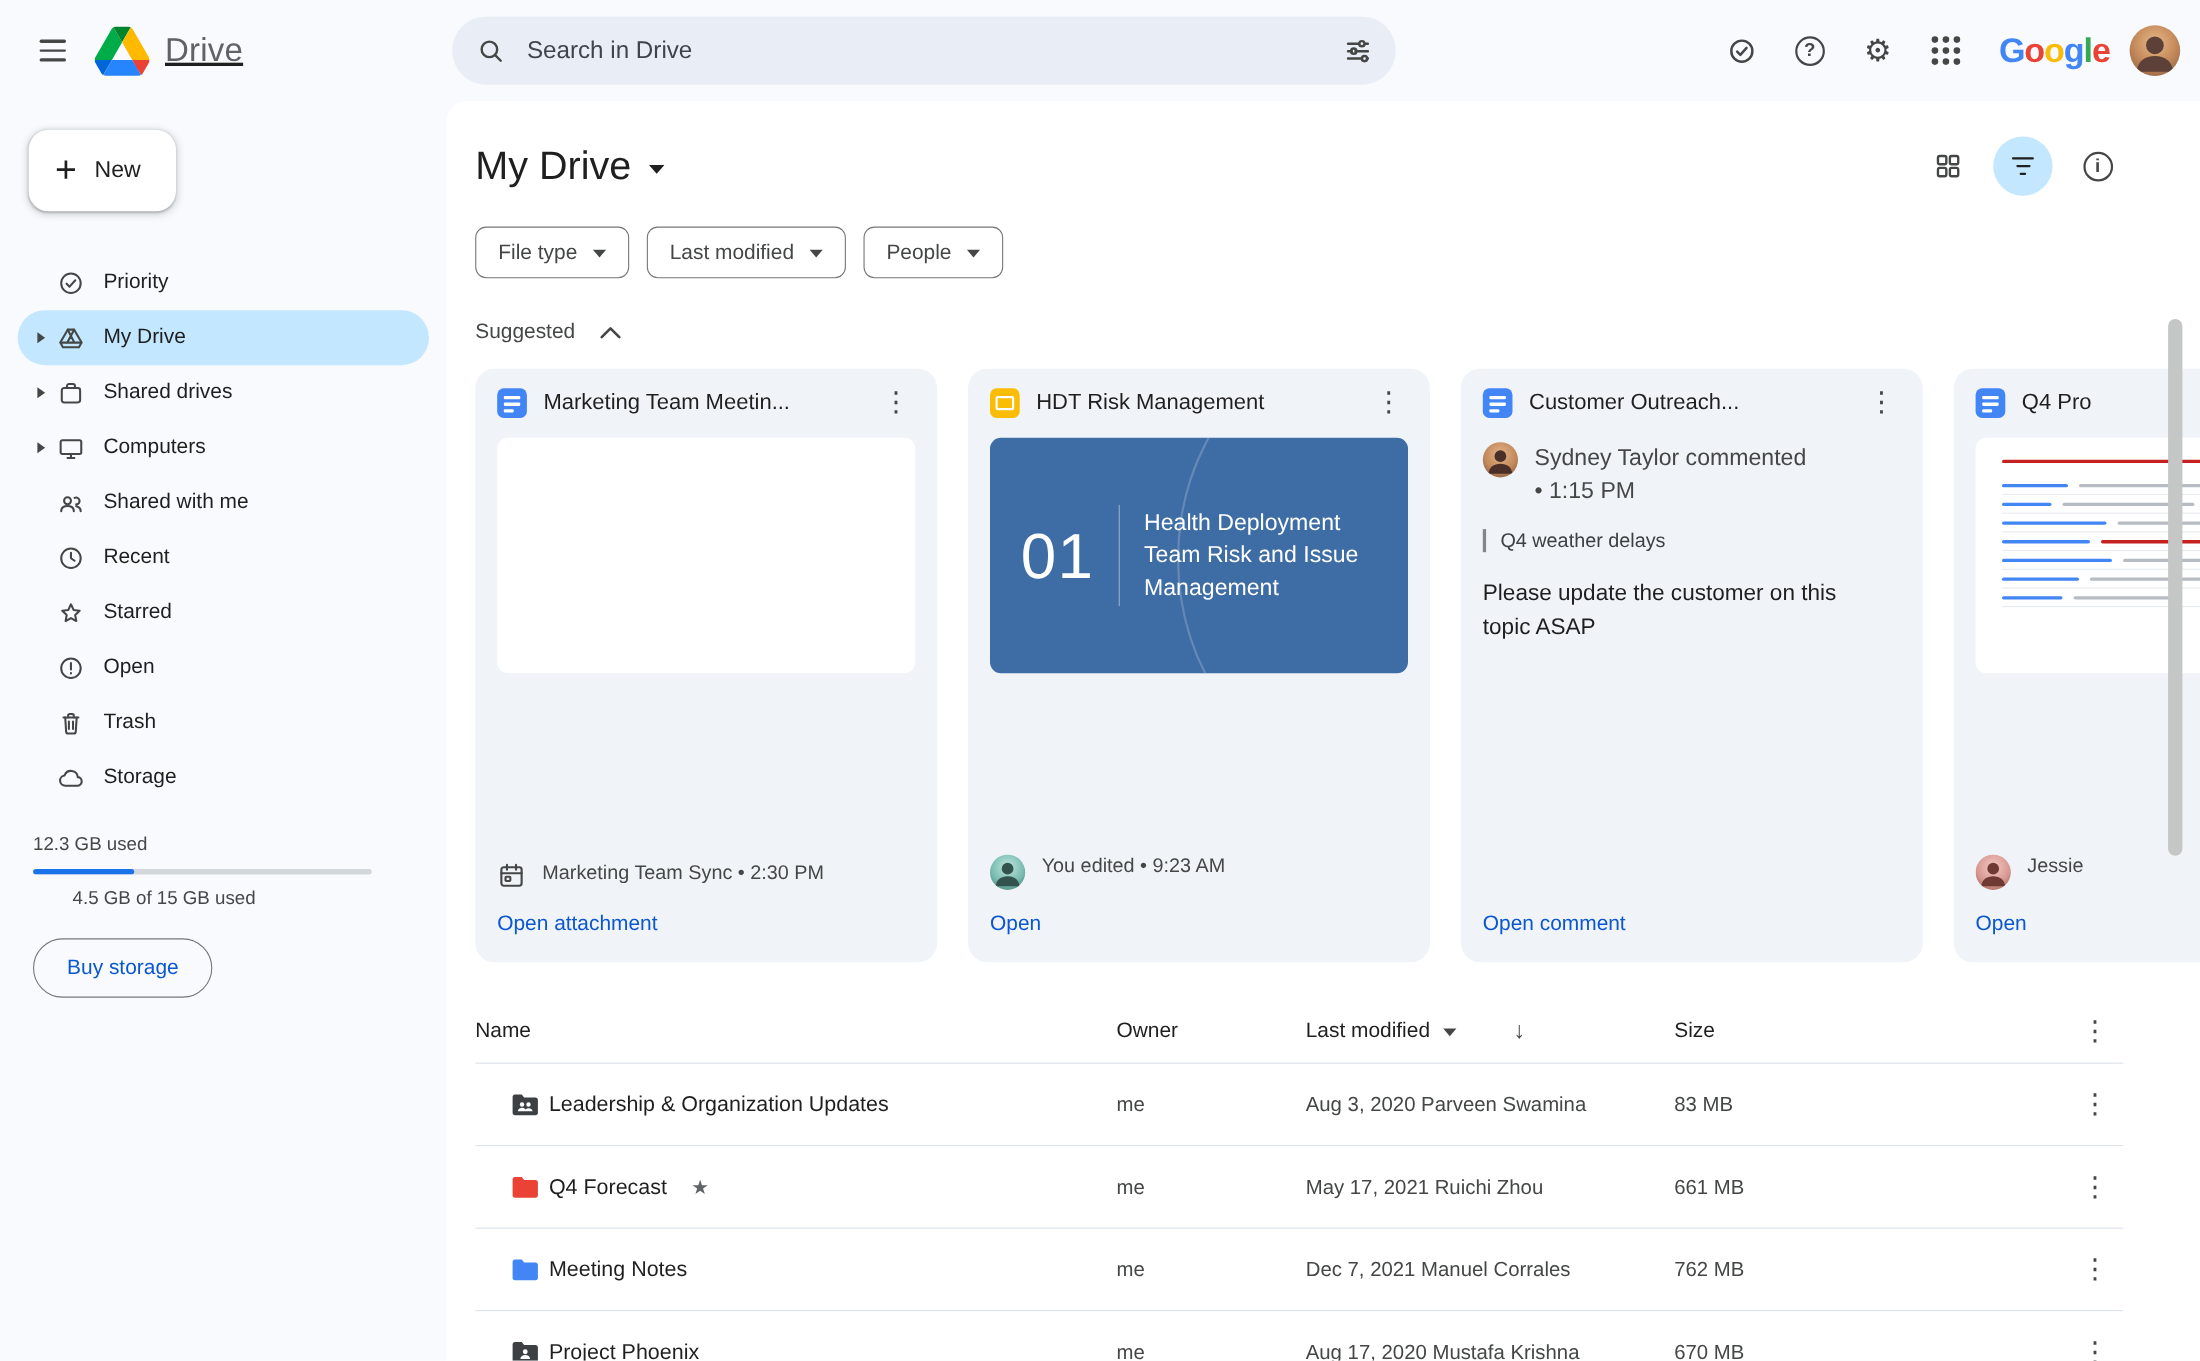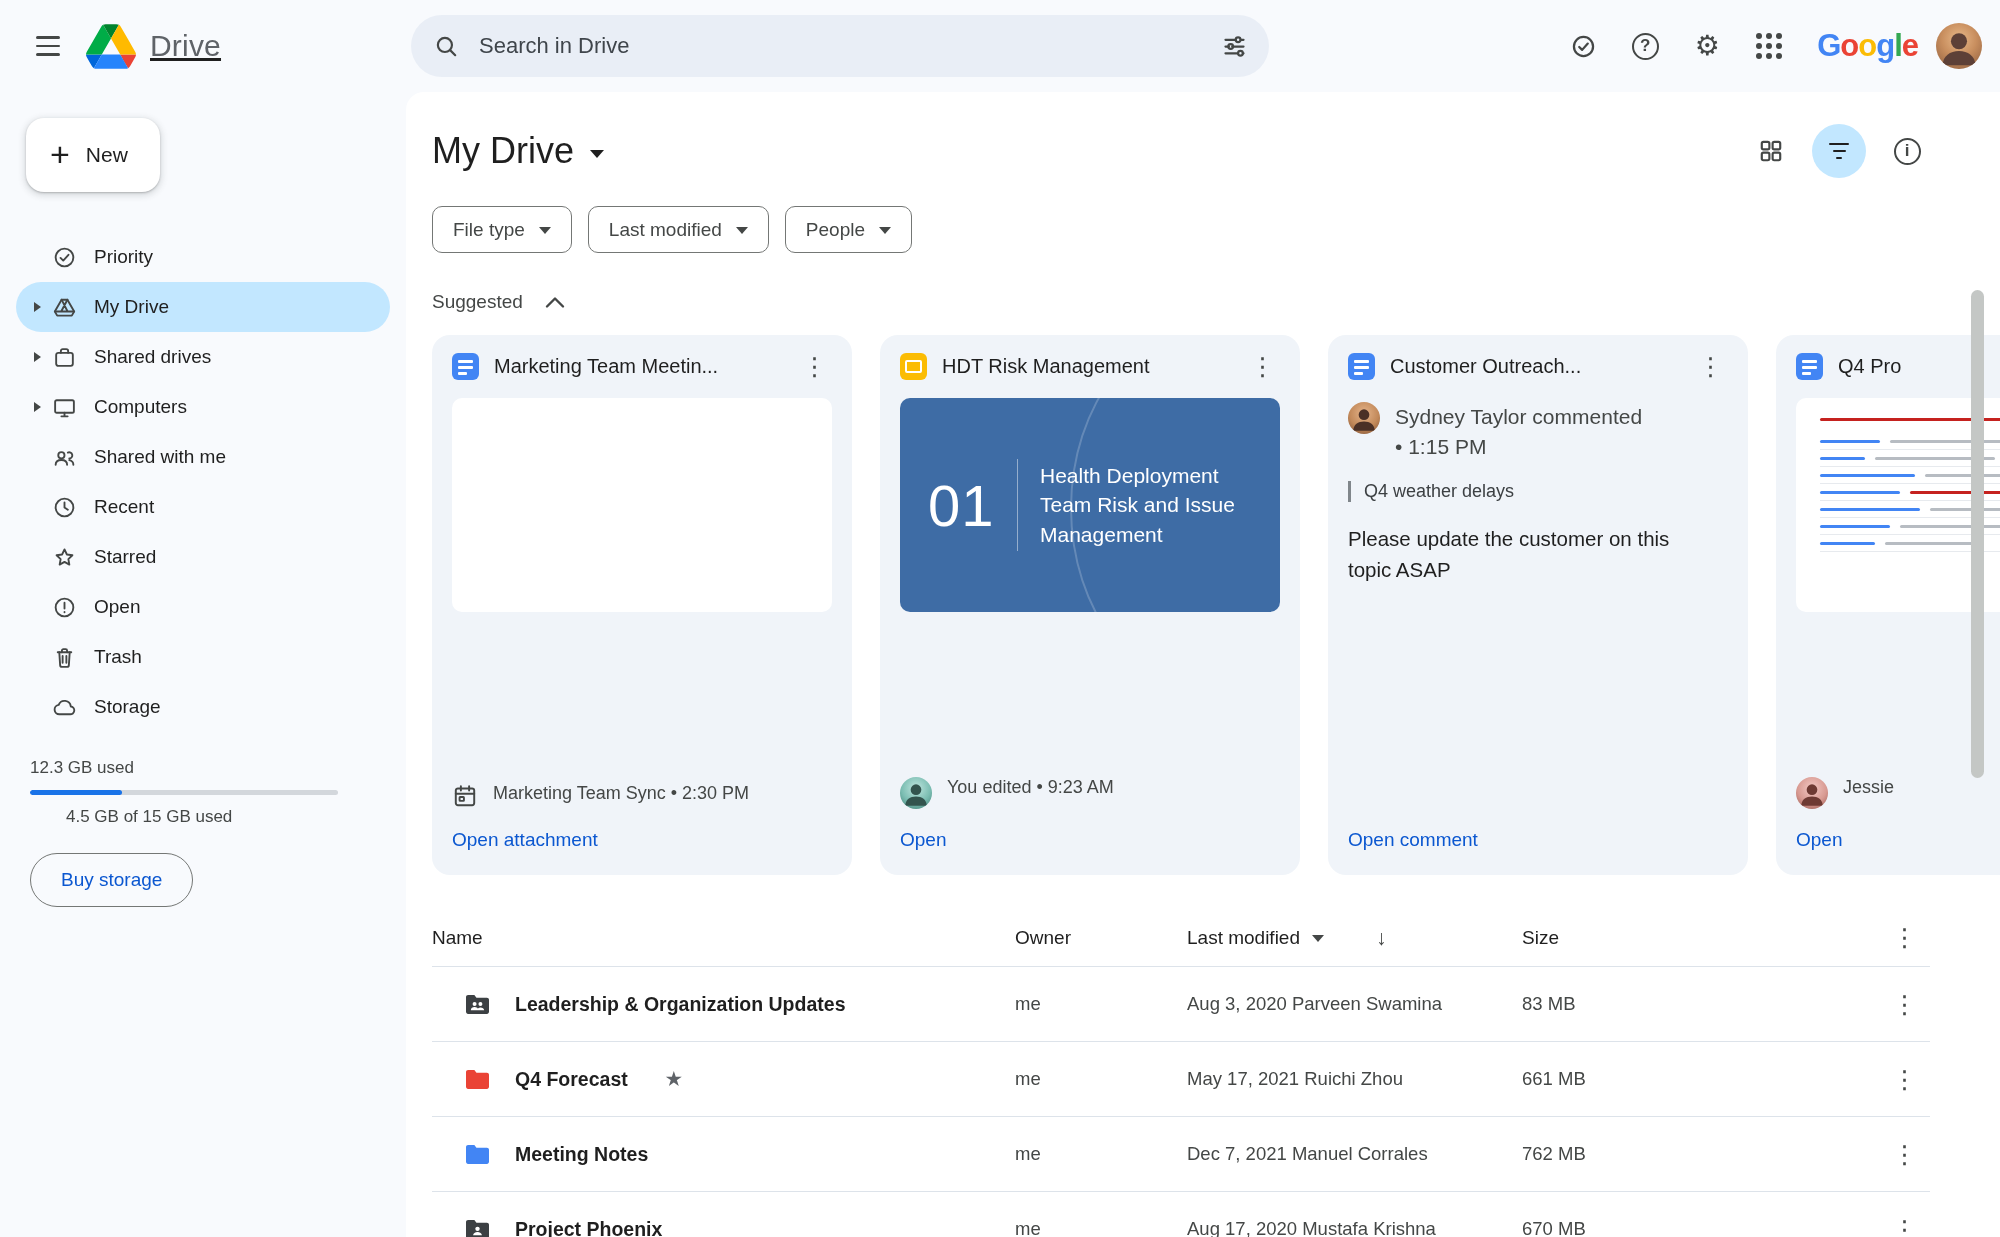--- a/index.html
+++ b/index.html
@@ -138,21 +138,21 @@
 
   
   .filelist { margin-top:34px; margin-right:70px; }
   .fl-header, .fl-row { display:grid; grid-template-columns:583px 172px 335px 300px 1fr; align-items:center; }
   .fl-header { height:58px; border-bottom:1px solid var(--divider,#dde3ea); font-size:19px; font-weight:500; color:#1f1f1f; }
   .col-mod { display:flex; align-items:center; gap:12px; }
   .sort-arrow { font-size:21px; color:var(--text-secondary,#444746); margin-left:40px; }
   .col-kebab { text-align:right; padding-right:8px; }
 
   .fl-row { height:75px; border-bottom:1px solid var(--divider,#dde3ea); }
-  .row-name { display:flex; align-items:center; gap:24px; padding-left:32px; font-size:19.5px; font-weight:700; color:#1f1f1f; white-space:nowrap; overflow:hidden; }
+  .row-name { display:flex; align-items:center; gap:8px; padding-left:32px; font-size:19.5px; font-weight:400; color:#1f1f1f; white-space:nowrap; overflow:hidden; }
   .row-name .star { font-size:18px; color:#5f6368; margin-left:14px; }
   .cell-sub { font-size:18.5px; color:var(--text-secondary,#444746); }
   .folder { width:27px; height:23px; flex-shrink:0; }
   .folder .f-shape { fill:#5f6368; }
   .folder.f-dark .f-shape { fill: var(--folder-dark,#3c4043); }
   .folder.f-red .f-shape { fill: var(--folder-red,#ea4335); }
   .folder.f-blue .f-shape { fill: var(--folder-blue,#4285f4); }
   .folder .f-people { fill:#fff; }
 
   .scrollbar-thumb { position:absolute; right:16px; top:198px; width:13px; height:488px; border-radius:7px; background:#c4c7c5; }

